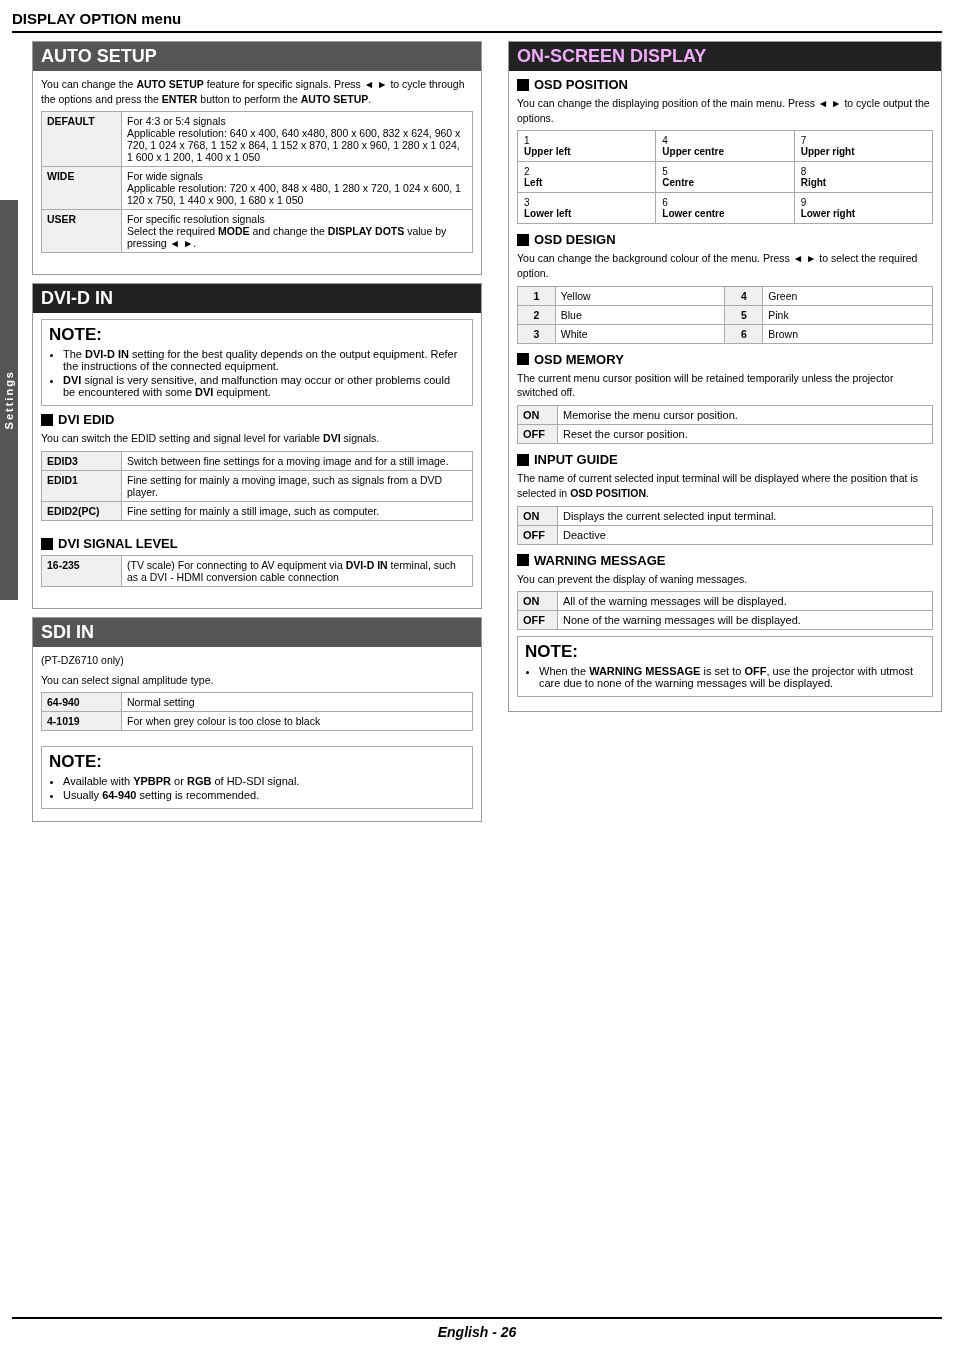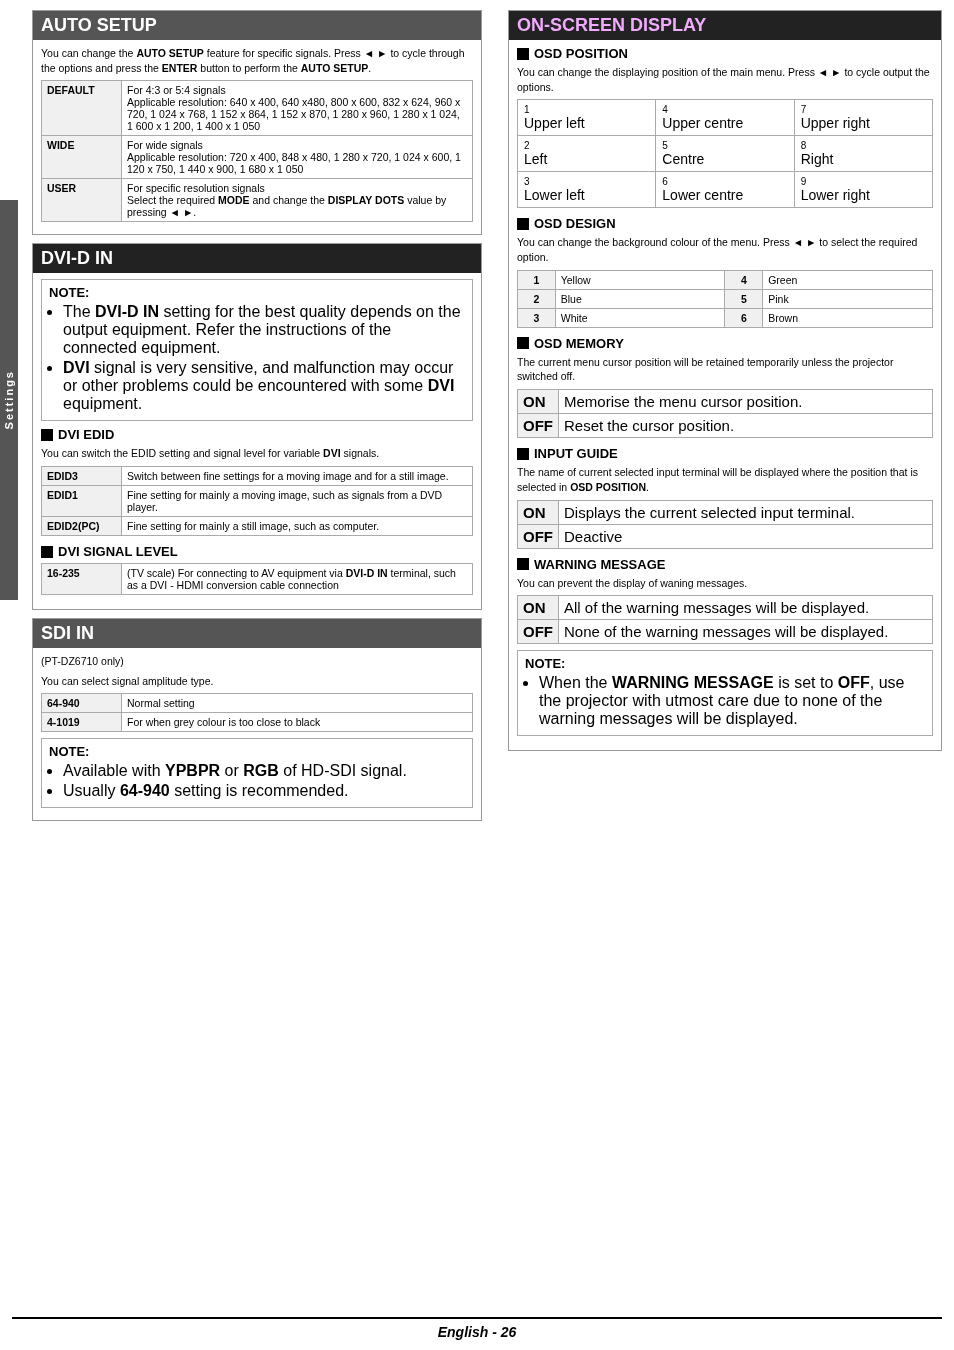--- a/index.html
+++ b/index.html
@@ -110,21 +110,21 @@
       width: 12px;
       height: 12px;
       background: #000;
       flex-shrink: 0;
     }
 
     
     .data-table {
       width: 100%;
       border-collapse: collapse;
-      margin-bottom: 6px;
+      margin-bottom: 15px;
       font-size: 10.5px;
     }
     .data-table td {
       border: 1px solid #aaa;
       padding: 3px 5px;
       vertical-align: top;
     }
     .data-table td.label-cell {
       font-weight: bold;
       white-space: nowrap;
@@ -133,26 +133,26 @@
     }
 
     
     .note-box {
       border: 1px solid #aaa;
       padding: 5px 7px;
       margin-bottom: 6px;
     }
     .note-box .note-title {
       font-weight: bold;
-      font-size: 13px;
+      font-size: 17px;
       margin-bottom: 3px;
     }
     .note-box ul {
       padding-left: 14px;
-      font-size: 16px;
+      font-size: 11px;
     }
     .note-box ul li {
       margin-bottom: 2px;
     }
 
     
     .osd-grid {
       width: 100%;
       border-collapse: collapse;
       margin-bottom: 6px;
@@ -163,28 +163,29 @@
       padding: 4px 6px;
       text-align: left;
       width: 33%;
     }
     .osd-grid td .num {
       font-size: 10px;
       display: block;
     }
     .osd-grid td .pos-label {
       display: block;
-      font-size: 14px;
+      font-size: 10px;
+      font-weight: bold;
     }
 
     
     .onoff-table {
       width: 100%;
       border-collapse: collapse;
-      font-size: 15px;
+      font-size: 11px;
       margin-bottom: 6px;
     }
     .onoff-table td {
       border: 1px solid #aaa;
       padding: 3px 5px;
       vertical-align: top;
     }
     .onoff-table td.label-cell {
       font-weight: bold;
       background: #f0f0f0;
@@ -240,20 +241,23 @@
   </style>
 </head>
 <body>
 
 <div class="page">
 
   <div class="settings-sidebar">
     <span>Settings</span>
   </div>
 
+  <div class="page-header">
+    <h2>DISPLAY OPTION menu</h2>
+  </div>
 
   <div class="two-col">
 
     <div class="left-col">
 
       <div class="section-box">
         <div class="section-box-header">AUTO SETUP</div>
         <div class="section-box-content">
           <p class="desc">You can change the <b>AUTO SETUP</b> feature for specific signals. Press ◄ ► to cycle through the options and press the <b>ENTER</b> button to perform the <b>AUTO SETUP</b>.</p>
           <table class="data-table">

